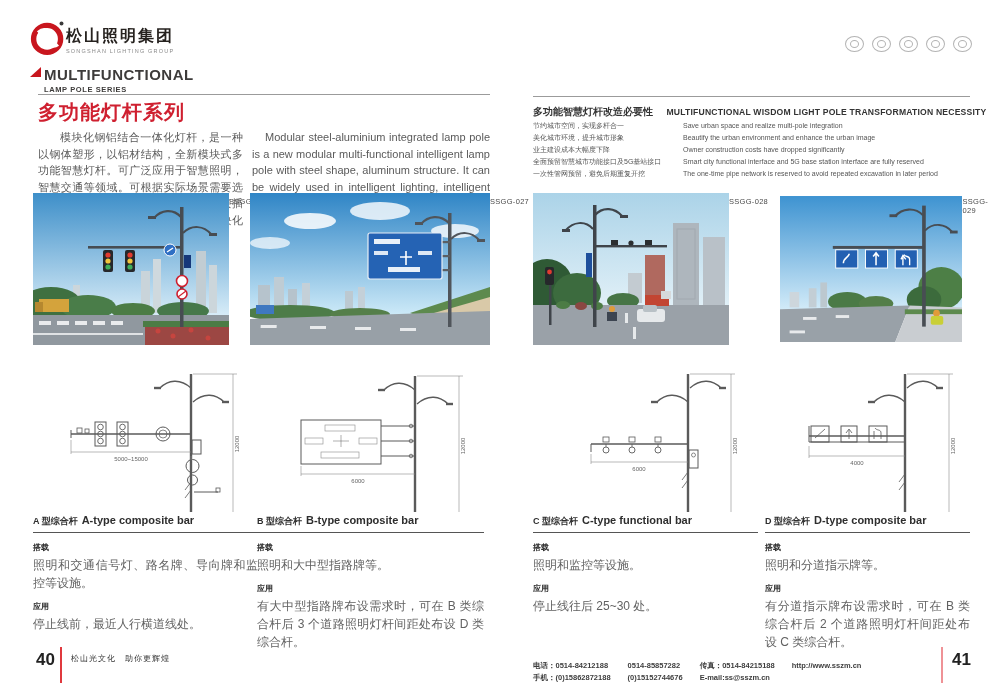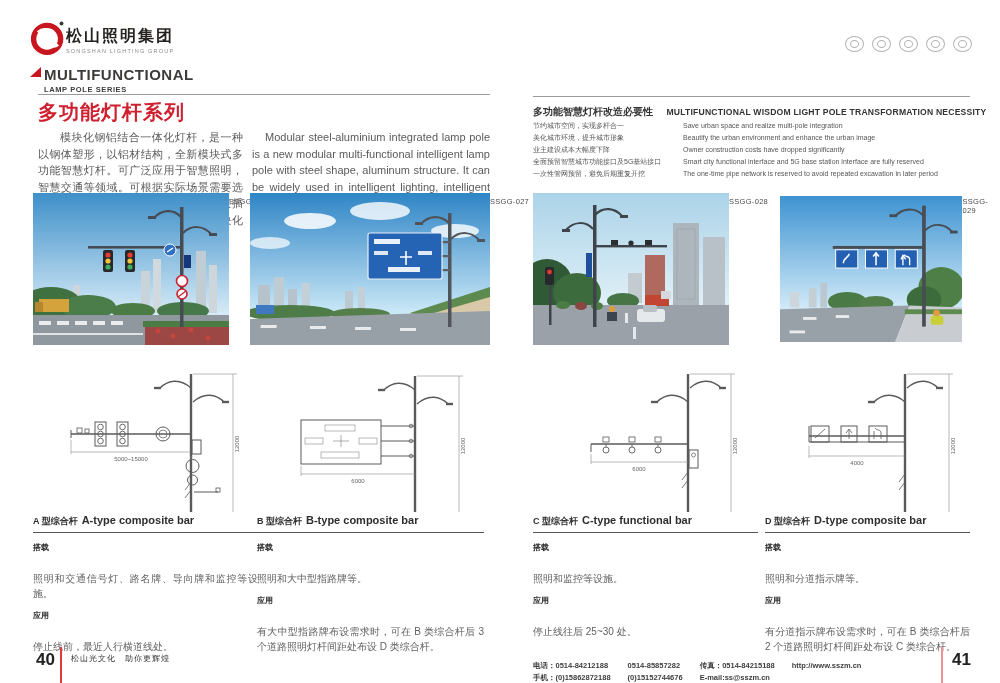--- a/index.html
+++ b/index.html
@@ -48,21 +48,21 @@
   #dC{left:533px;top:362px;} #dD{left:765px;top:362px;}
   .dwg-label{font-size:6px;fill:#666;}
 
   
   .cap{position:absolute;top:514px;}
   #cA{left:33px;width:225px;} #cB{left:257px;width:227px;}
   #cC{left:533px;width:225px;} #cD{left:765px;width:205px;}
   .cap-title{font-size:9px;font-weight:bold;color:#2e2e2e;padding-bottom:4px;border-bottom:1px solid #555;}
   .cap-title .cap-en{font-size:11px;margin-left:4px;}
   .cap-field{font-size:8px;font-weight:bold;color:#2e2e2e;margin-top:9px;}
-  .cap-text{font-size:10px;color:#616161;margin-top:18px;line-height:1.5;text-align:justify;}
+  .cap-text{font-size:12px;color:#616161;margin-top:3px;line-height:1.5;text-align:justify;}
 
   
   .pageno{position:absolute;font-size:17px;font-weight:bold;color:#222;}
   #pn40{left:36px;top:650px;} #pn41{left:952px;top:650px;}
   .vline{position:absolute;top:647px;width:2px;height:36px;}
   #vl-left{left:60px;background:#e0393e;}
   #vl-right{left:941px;background:#ef9296;}
   .slogan{position:absolute;left:71px;top:653px;font-size:8px;font-weight:normal;color:#333;letter-spacing:1px;}
   .contact{position:absolute;left:533px;top:660px;display:flex;gap:17px;font-size:7.5px;font-weight:bold;color:#3d3d3d;line-height:1.6;white-space:nowrap;}
 </style>

